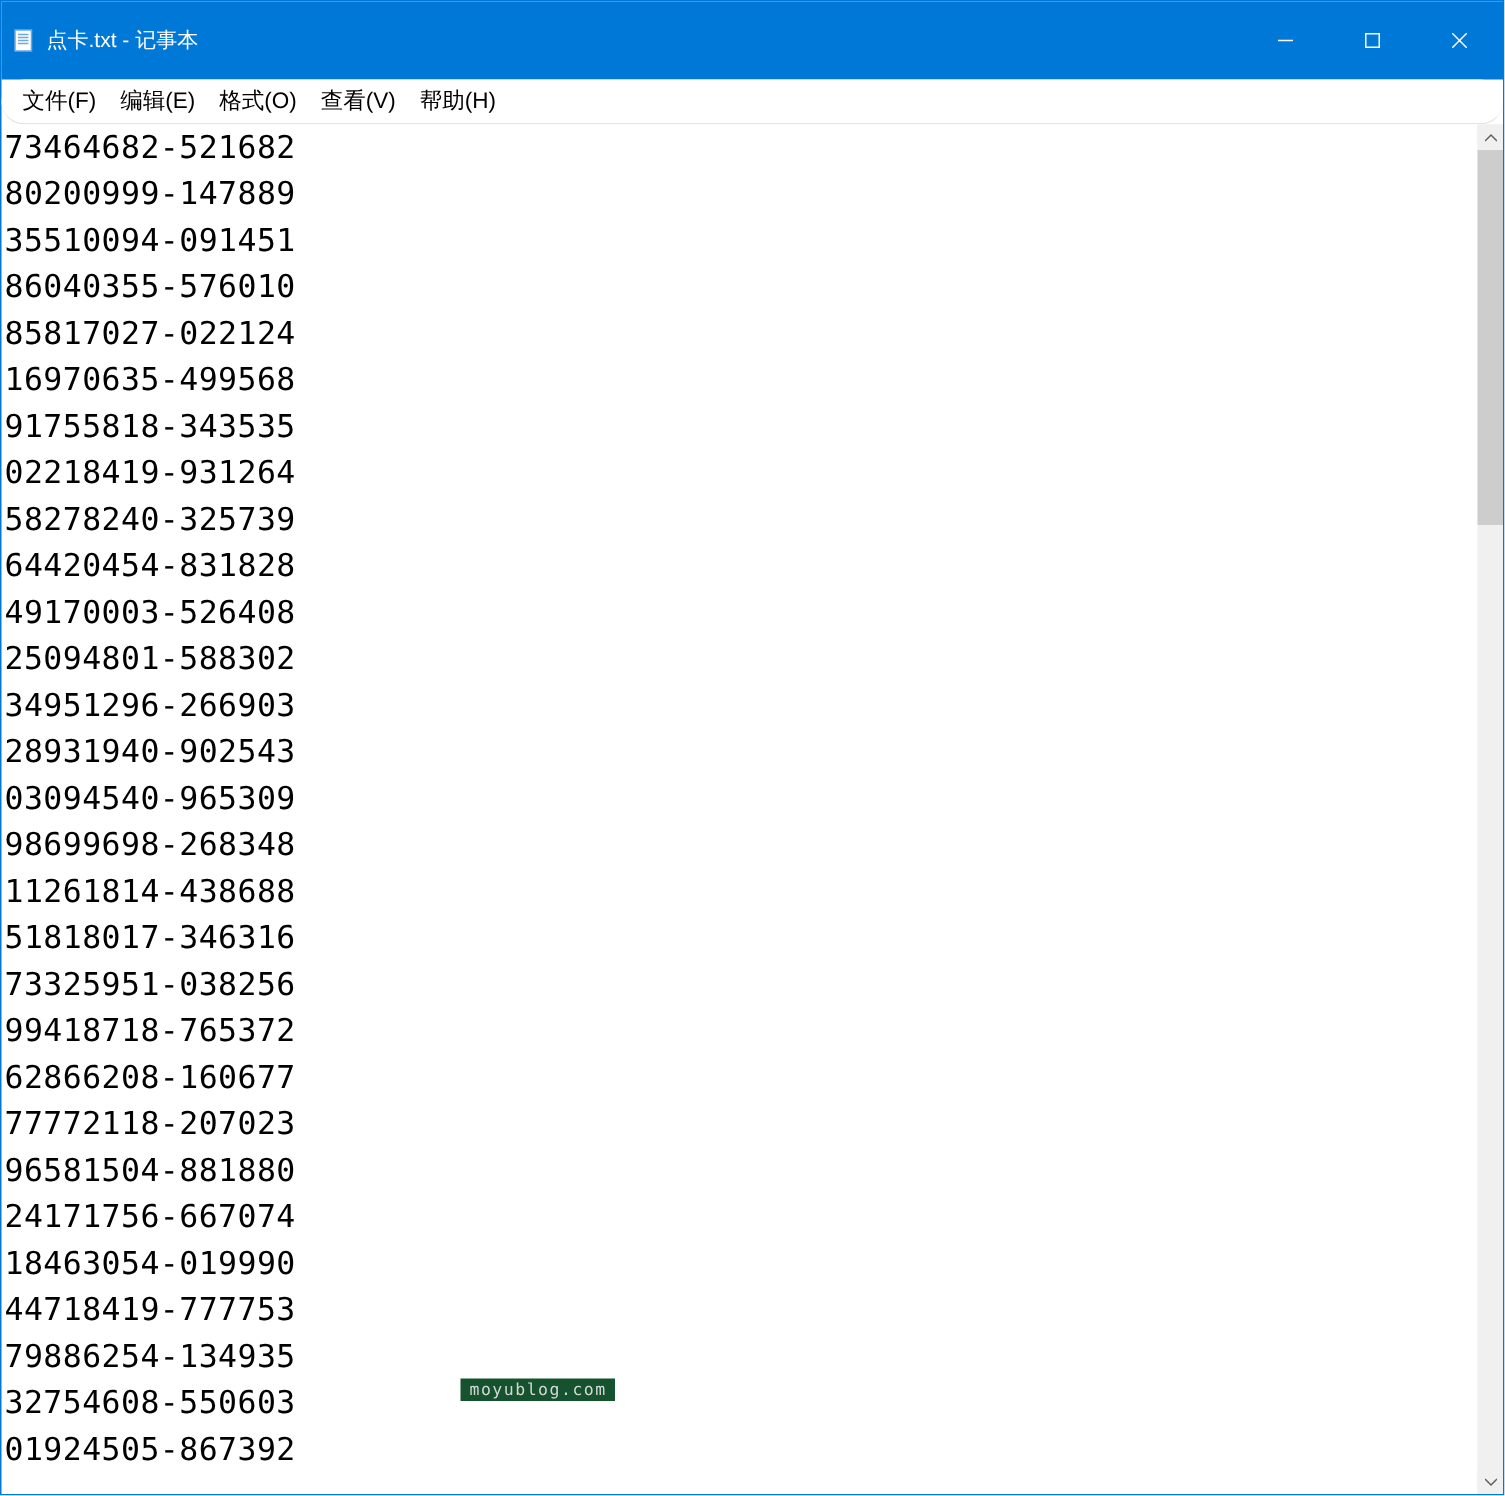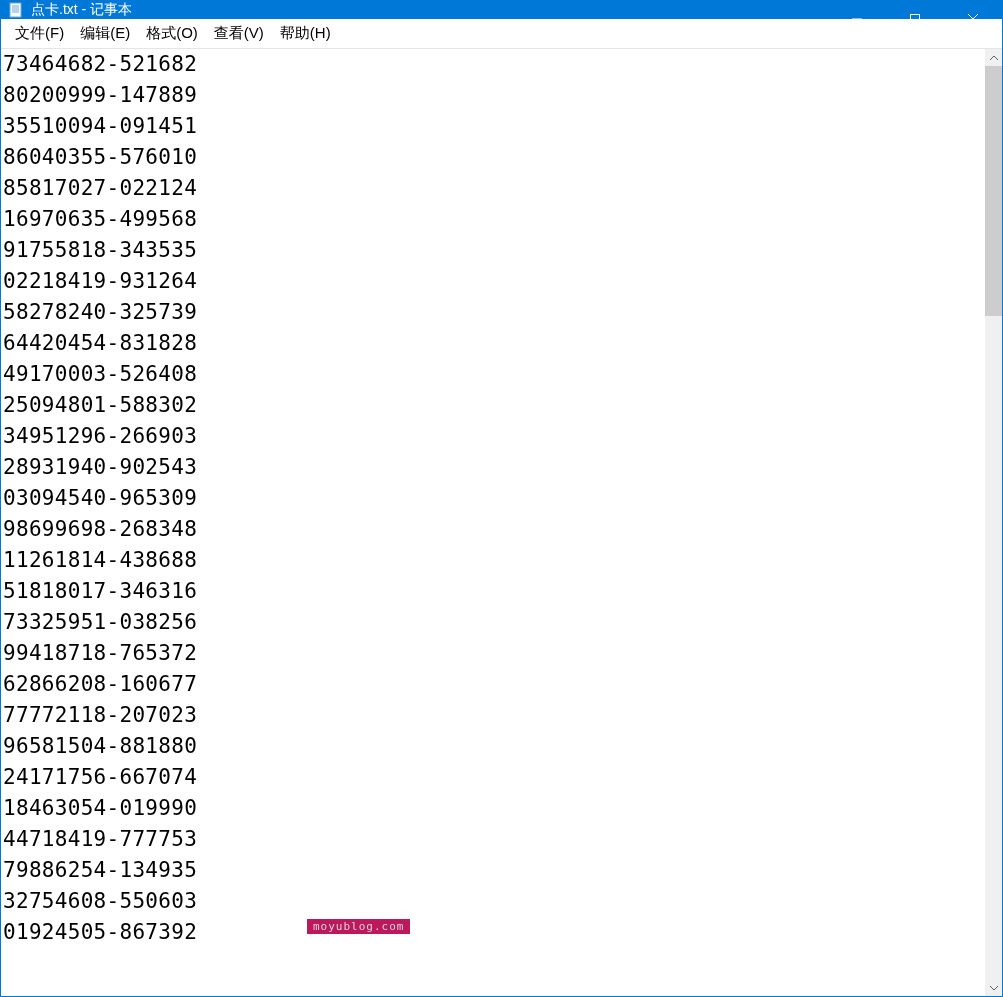--- a/index.html
+++ b/index.html
@@ -1,35 +1,35 @@
 <!DOCTYPE html>
 <html><head>
 <meta charset="utf-8">
 <style>
   * { box-sizing: border-box; margin: 0; padding: 0; }
   html, body { width: 1003px; height: 997px; font-family: "Microsoft YaHei", "Segoe UI", Tahoma, sans-serif; overflow: hidden; background: #fff; }
   .window { width: 1003px; height: 997px; display: flex; flex-direction: column; border: 1px solid #0078d7; }
-  .titlebar { height: 18px; background: #0078d7; color: #fff; display: flex; }
+  .titlebar { height: 52px; background: #0078d7; color: #fff; display: flex; align-items: center; }
   .titlebar .icon-slot { width: 30px; display: flex; align-items: center; justify-content: center; }
   .titlebar .title-text { font-size: 14px; flex: 0 0 auto; }
   .titlebar .spacer { flex: 1; }
   .titlebar .win-btn { width: 58px; height: 36px; display: flex; align-items: center; justify-content: center; color: #fff; }
-  .menubar { height: 30px; background: #fff; display: flex; align-items: center; padding: 0 6px; border-bottom: 1px solid #e5e5e5; }
+  .menubar { height: 30px; background: #fff; display: flex; align-items: center; padding: 0 6px; border-bottom: 1px solid #e5e5e5; border-radius: 15px; }
   .menubar .menu-item { font-size: 15px; padding: 2px 8px; color: #000; cursor: default; }
   .content-wrap { flex: 1; display: flex; min-height: 0; position: relative; gap: 47px; }
   .text-area { flex: 1; font-family: Consolas, "Microsoft YaHei", monospace; font-size: 21px; line-height: 31px; white-space: pre; overflow: hidden; padding: 0 0 0 2px; color: #000; letter-spacing: 0.3px; }
   .scrollbar { width: 17px; background: #f0f0f0; position: relative; }
   .scroll-up, .scroll-down { width: 17px; height: 17px; position: absolute; display: flex; align-items: center; justify-content: center; color: #606060; font-size: 10px; background: #f0f0f0; }
   .scroll-up { top: 0; }
   .scroll-down { bottom: 0; }
   .scroll-thumb { position: absolute; left: 0; width: 17px; top: 17px; height: 250px; background: #cdcdcd; }
   .statusbar { height: 26px; background: #f0f0f0; border-top: 1px solid #d0d0d0; display: flex; align-items: center; font-size: 14px; color: #000; }
   .statusbar .cell { padding: 0 10px; border-left: 1px solid #d0d0d0; height: 100%; display: flex; align-items: center; }
   .statusbar .filler { flex: 1; }
-  .watermark { position: absolute; left: 306px; bottom: 62px; font-size: 11px; letter-spacing: 1px; color: #888; background: #be185d; color: #d6d6d6; padding: 1px 6px; font-family: Consolas, monospace; }
+  .watermark { position: absolute; left: 306px; bottom: 62px; font-size: 11px; letter-spacing: 1px; color: #888; background: #14532d; color: #d6d6d6; padding: 1px 6px; font-family: Consolas, monospace; }
   svg { display: block; }
 </style>
 </head>
 <body>
 
 <div class="window">
 
   <div class="titlebar">
     <span class="icon-slot">
       <svg width="16" height="16" viewBox="0 0 16 16">

